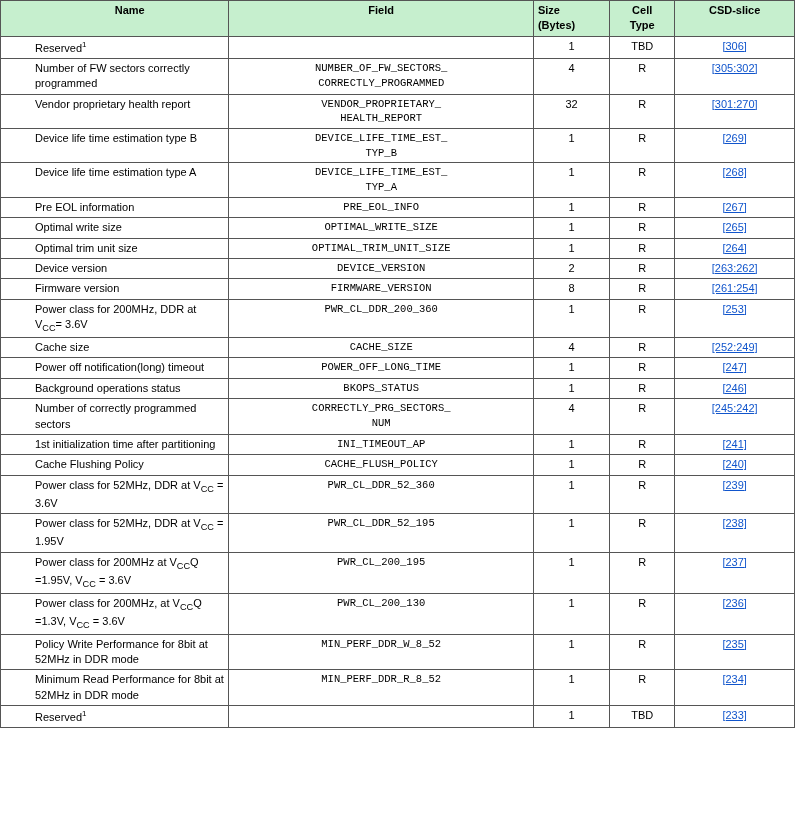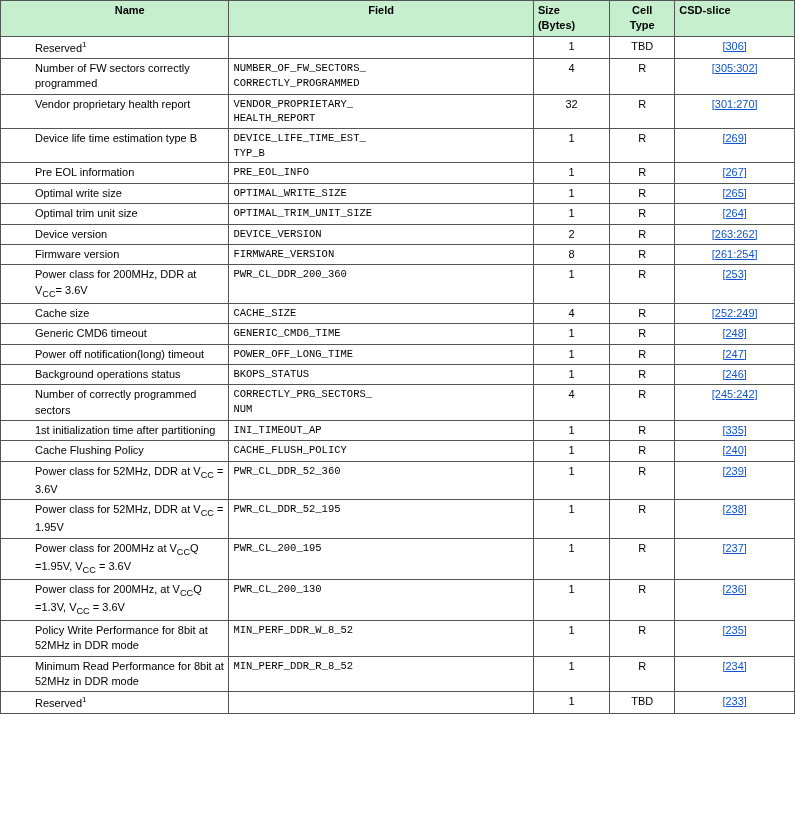--- a/index.html
+++ b/index.html
@@ -26,23 +26,23 @@
       font-weight: bold;
       color: #000;
     }
     tbody tr td {
       background-color: #fff;
     }
     .col-name { width: 210px; padding-left: 34px; }
     .col-field { width: 280px; }
     .col-size { width: 70px; text-align: left; }
     .col-cell { width: 60px; }
-    .col-csd { width: 110px; text-align: left; }
+    .col-csd { width: 110px; text-align: center; }
     td.center { text-align: center; }
-    td.field-text { font-family: 'Courier New', monospace; font-size: 10.5px; }
+    td.field-text { font-family: 'Courier New', monospace; font-size: 10.5px; text-align: center; }
     td.csd-link { color: #1155cc; text-decoration: underline; cursor: pointer; }
     sup { font-size: 8px; }
   </style>
 </head>
 <body>
 
 <table>
   <thead>
     <tr>
       <th class="col-name">Name</th>
@@ -75,20 +75,27 @@
         <td class="col-csd csd-link center">[301:270]</td>
       </tr>
       <tr>
         <td class="col-name">Device life time estimation type B</td>
         <td class="col-field field-text">DEVICE_LIFE_TIME_EST_<br>TYP_B</td>
         <td class="col-size center">1</td>
         <td class="col-cell center">R</td>
         <td class="col-csd csd-link center">[269]</td>
       </tr>
       <tr>
+        <td class="col-name">Device life time estimation type A</td>
+        <td class="col-field field-text">DEVICE_LIFE_TIME_EST_<br>TYP_A</td>
+        <td class="col-size center">1</td>
+        <td class="col-cell center">R</td>
+        <td class="col-csd csd-link center">[268]</td>
+      </tr>
+      <tr>
         <td class="col-name">Pre EOL information</td>
         <td class="col-field field-text">PRE_EOL_INFO</td>
         <td class="col-size center">1</td>
         <td class="col-cell center">R</td>
         <td class="col-csd csd-link center">[267]</td>
       </tr>
       <tr>
         <td class="col-name">Optimal write size</td>
         <td class="col-field field-text">OPTIMAL_WRITE_SIZE</td>
         <td class="col-size center">1</td>
@@ -124,27 +131,20 @@
         <td class="col-csd csd-link center">[253]</td>
       </tr>
       <tr>
         <td class="col-name">Cache size</td>
         <td class="col-field field-text">CACHE_SIZE</td>
         <td class="col-size center">4</td>
         <td class="col-cell center">R</td>
         <td class="col-csd csd-link center">[252:249]</td>
       </tr>
       <tr>
-        <td class="col-name">Generic CMD6 timeout</td>
-        <td class="col-field field-text">GENERIC_CMD6_TIME</td>
-        <td class="col-size center">1</td>
-        <td class="col-cell center">R</td>
-        <td class="col-csd csd-link center">[248]</td>
-      </tr>
-      <tr>
         <td class="col-name">Power off notification(long) timeout</td>
         <td class="col-field field-text">POWER_OFF_LONG_TIME</td>
         <td class="col-size center">1</td>
         <td class="col-cell center">R</td>
         <td class="col-csd csd-link center">[247]</td>
       </tr>
       <tr>
         <td class="col-name">Background operations status</td>
         <td class="col-field field-text">BKOPS_STATUS</td>
         <td class="col-size center">1</td>
@@ -156,21 +156,21 @@
         <td class="col-field field-text">CORRECTLY_PRG_SECTORS_<br>NUM</td>
         <td class="col-size center">4</td>
         <td class="col-cell center">R</td>
         <td class="col-csd csd-link center">[245:242]</td>
       </tr>
       <tr>
         <td class="col-name">1st initialization time after partitioning</td>
         <td class="col-field field-text">INI_TIMEOUT_AP</td>
         <td class="col-size center">1</td>
         <td class="col-cell center">R</td>
-        <td class="col-csd csd-link center">[335]</td>
+        <td class="col-csd csd-link center">[241]</td>
       </tr>
       <tr>
         <td class="col-name">Cache Flushing Policy</td>
         <td class="col-field field-text">CACHE_FLUSH_POLICY</td>
         <td class="col-size center">1</td>
         <td class="col-cell center">R</td>
         <td class="col-csd csd-link center">[240]</td>
       </tr>
       <tr>
         <td class="col-name">Power class for 52MHz, DDR at V<sub>CC</sub> = 3.6V</td>

